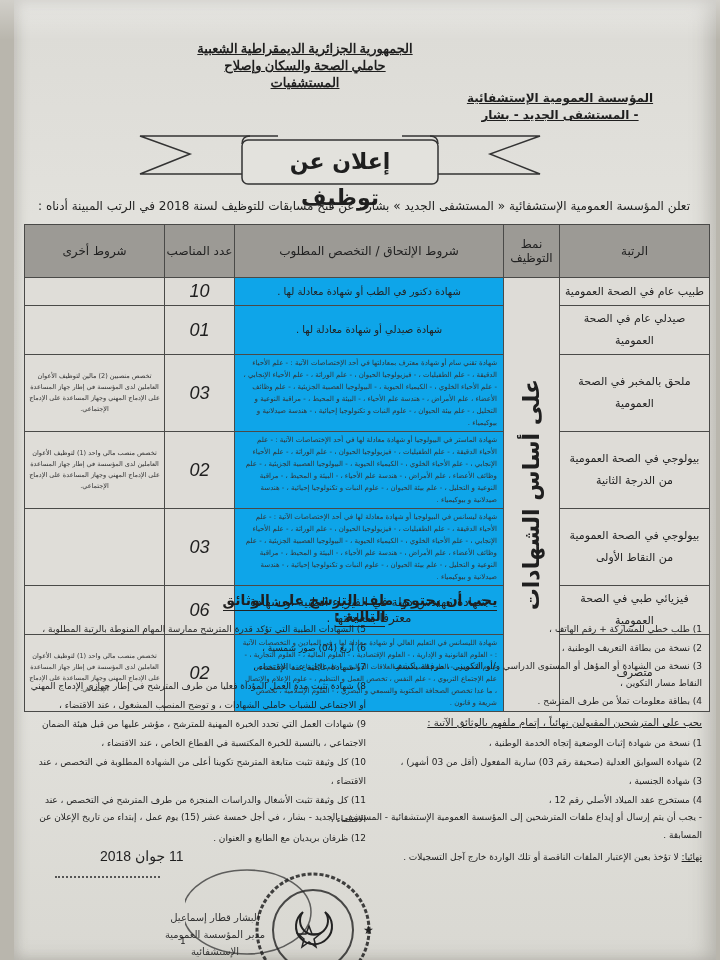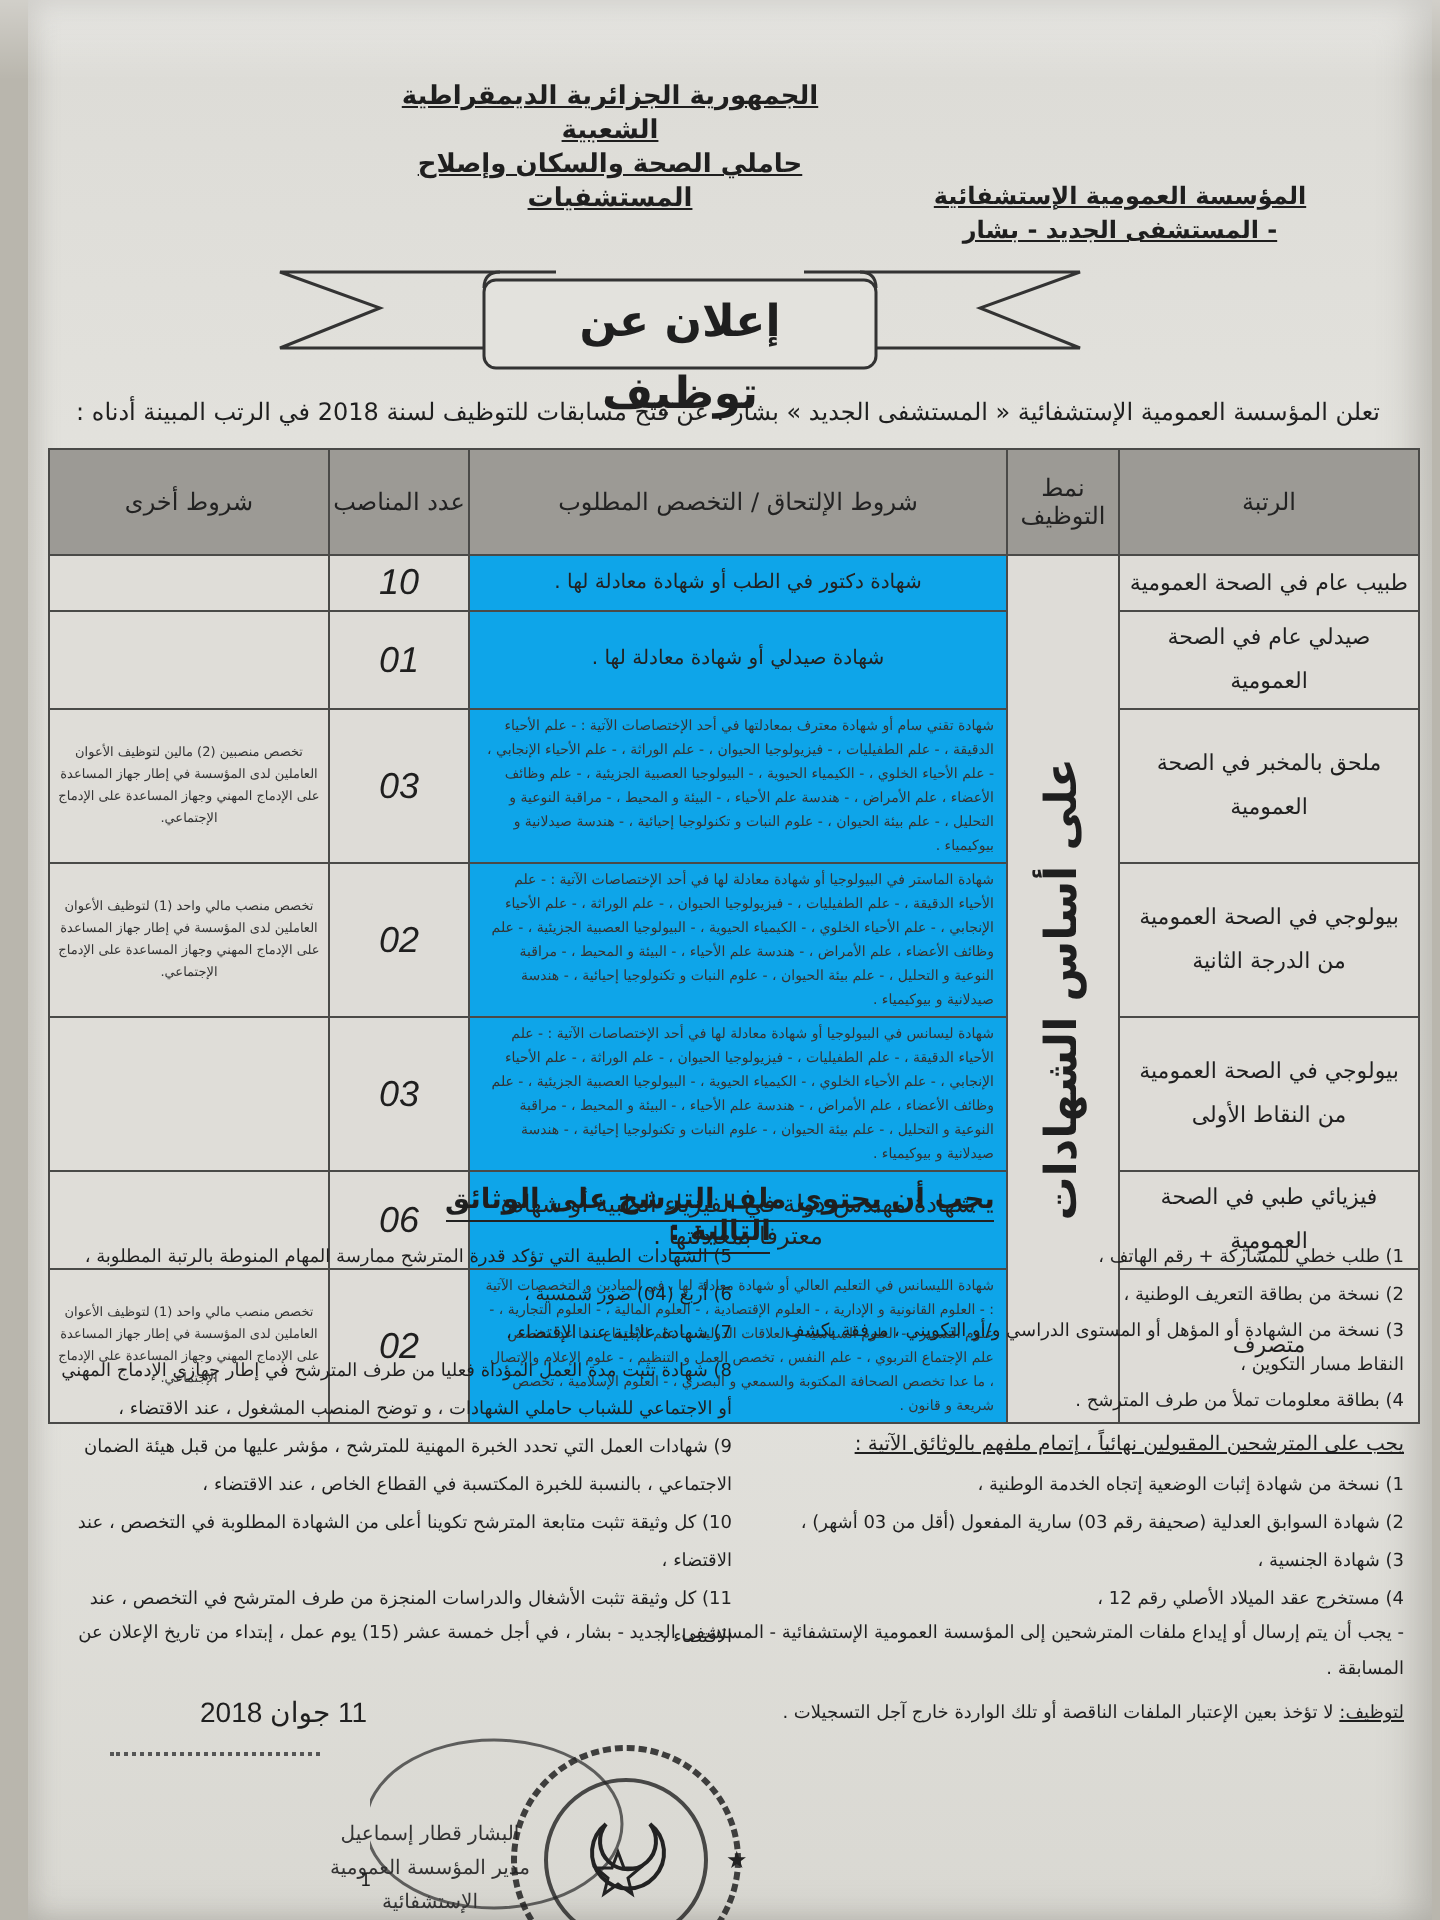--- a/index.html
+++ b/index.html
@@ -17,21 +17,21 @@
     box-shadow: inset -8px 0 18px rgba(120,118,110,0.35), inset 6px 0 10px rgba(150,148,140,0.25);
   }
   .plastic {
     position: absolute; left: 0; top: 0; width: 720px; height: 40px;
     background: linear-gradient(180deg, rgba(255,255,255,0.35), rgba(200,198,190,0.0));
   }
   .rtl { direction: rtl; unicode-bidi: embed; }
 
   .hdr1 {
     position: absolute; left: 190px; top: 40px; width: 230px;
-    text-align: center; font-weight: bold; font-size: 13px; line-height: 17px;
+    text-align: center; font-weight: bold; font-size: 13px; line-height: 17px; font-family: Liberation Serif, serif;
   }
   .hdr1 span { display: block; text-decoration: underline; }
   .hdr2 {
     position: absolute; left: 455px; top: 90px; width: 210px;
     text-align: center; font-weight: bold; font-size: 12px; line-height: 17px;
   }
   .hdr2 span { display: block; text-decoration: underline; }
 
   .banner-wrap { position: absolute; left: 130px; top: 130px; width: 420px; height: 62px; }
   .banner-wrap svg { position: absolute; left: 0; top: 0; }
@@ -194,26 +194,27 @@
 </div>
 
 <div class="col-left rtl">
   <div>5) الشهادات الطبية التي تؤكد قدرة المترشح ممارسة المهام المنوطة بالرتبة المطلوبة ،</div>
   <div>6) أربع (04) صور شمسية ،</div>
   <div>7) شهادة عائلية عند الإقتضاء ،</div>
   <div>8) شهادة تثبت مدة العمل المؤداة فعليا من طرف المترشح في إطار جهازي الإدماج المهني أو الاجتماعي للشباب حاملي الشهادات ، و توضح المنصب المشغول ، عند الاقتضاء ،</div>
   <div>9) شهادات العمل التي تحدد الخبرة المهنية للمترشح ، مؤشر عليها من قبل هيئة الضمان الاجتماعي ، بالنسبة للخبرة المكتسبة في القطاع الخاص ، عند الاقتضاء ،</div>
   <div>10) كل وثيقة تثبت متابعة المترشح تكوينا أعلى من الشهادة المطلوبة في التخصص ، عند الاقتضاء ،</div>
   <div>11) كل وثيقة تثبت الأشغال والدراسات المنجزة من طرف المترشح في التخصص ، عند الاقتضاء ،</div>
+  <div>12) ظرفان بريديان مع الطابع و العنوان .</div>
 </div>
 
 <div class="note-block rtl">- يجب أن يتم إرسال أو إيداع ملفات المترشحين إلى المؤسسة العمومية الإستشفائية - المستشفى الجديد - بشار ، في أجل خمسة عشر (15) يوم عمل ، إبتداء من تاريخ الإعلان عن المسابقة .</div>
 
 <div class="remark rtl">
-  <b>لتوظيف:</b><span> لا تؤخذ بعين الإعتبار الملفات الناقصة أو تلك الواردة خارج آجل التسجيلات .</span>
+  <b>نهائيا:</b><span> لا تؤخذ بعين الإعتبار الملفات الناقصة أو تلك الواردة خارج آجل التسجيلات .</span>
 </div>
 
 <div class="date">11 جوان 2018</div>
 <div class="sig-dots"></div>
 <div class="sig-text rtl">
   <div>البشار قطار إسماعيل</div>
   <div>مدير المؤسسة العمومية</div>
   <div>الإستشفائية</div>
 </div>
 <svg class="stamp-svg" width="200" height="92" viewBox="0 0 200 92">

